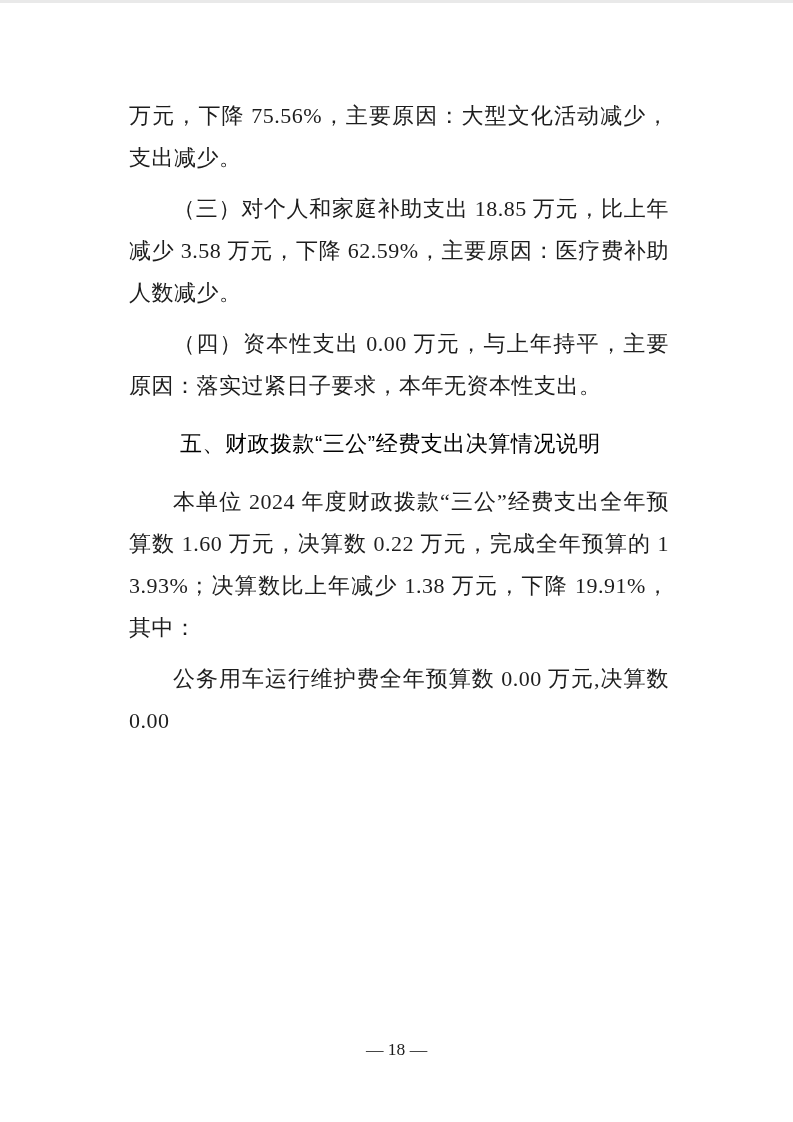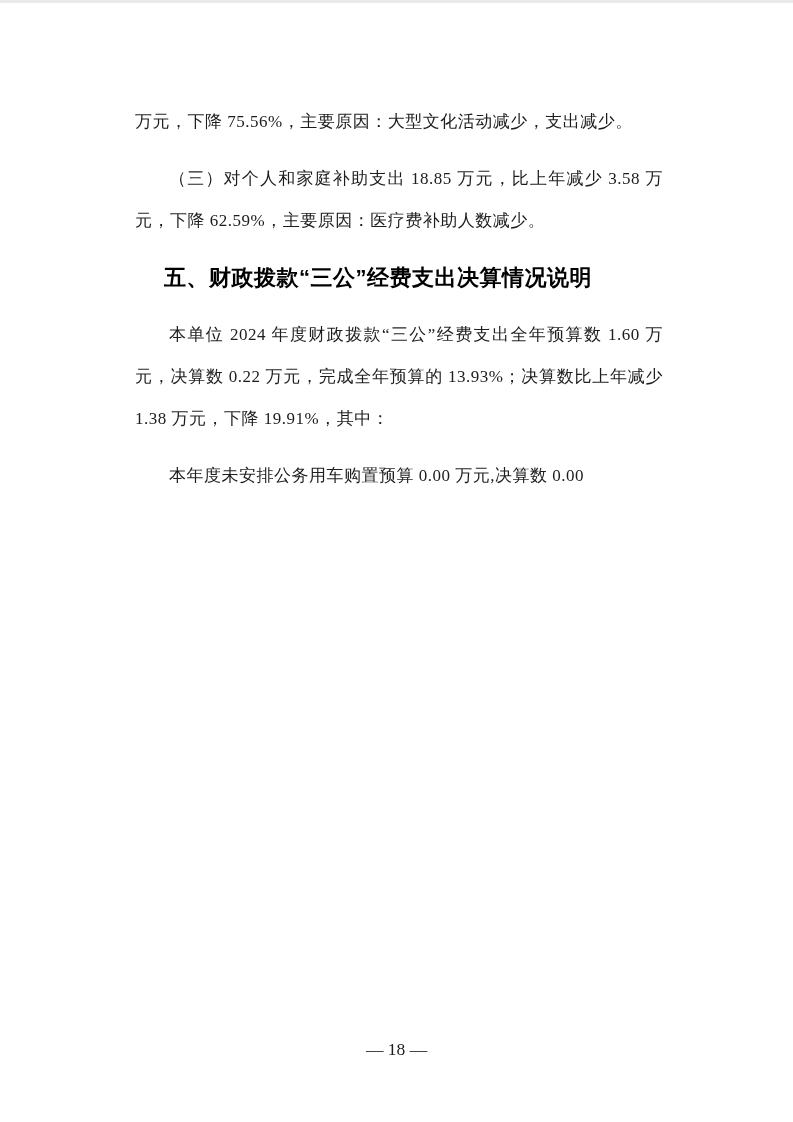--- a/index.html
+++ b/index.html
@@ -24,39 +24,39 @@
     height: 3px;
     background: #e9e9e9;
   }
   .content {
     position: absolute;
     left: 120px;
     top: 86px;
     width: 558px;
   }
   .para {
-    margin: 15px;
+    margin: 9px;
     padding: 0;
-    font-size: 17px;
+    font-size: 22px;
     line-height: 42px;
     color: #1d1d1d;
     text-align: justify;
     text-justify: inter-character;
     text-indent: 2em;
     letter-spacing: 0.5px;
     word-break: break-all;
   }
   .para.no-indent {
     text-indent: 0;
   }
   .section-heading {
-    margin: 0;
+    margin: 16px;
     padding: 0;
     font-family: "Liberation Sans", "DejaVu Sans", sans-serif;
-    font-weight: 700;
+    font-weight: 400;
     font-size: 22px;
     line-height: 42px;
     color: #000000;
     text-indent: 2em;
     text-align: left;
     letter-spacing: 0.5px;
   }
   .footer {
     position: absolute;
     top: 1036px;
@@ -73,25 +73,26 @@
 <body>
 
 <div class="page">
   <div class="page-top-edge"></div>
 
   <div class="content">
     <p class="para no-indent">万元，下降 75.56%，主要原因：大型文化活动减少，支出减少。</p>
 
     <p class="para">（三）对个人和家庭补助支出 18.85 万元，比上年减少 3.58 万元，下降 62.59%，主要原因：医疗费补助人数减少。</p>
 
+    <p class="para">（四）资本性支出 0.00 万元，与上年持平，主要原因：落实过紧日子要求，本年无资本性支出。</p>
 
     <h2 class="section-heading">五、财政拨款“三公”经费支出决算情况说明</h2>
 
     <p class="para">本单位 2024 年度财政拨款“三公”经费支出全年预算数 1.60 万元，决算数 0.22 万元，完成全年预算的 13.93%；决算数比上年减少 1.38 万元，下降 19.91%，其中：</p>
 
 
 
 
-    <p class="para">本年度未安排公务用车购置预算 0.00 万元,决算数 0.00</p>
+    <p class="para">公务用车运行维护费全年预算数 0.00 万元,决算数 0.00</p>
   </div>
 
   <div class="footer">— 18 —</div>
 </div>
 
 </body></html>

